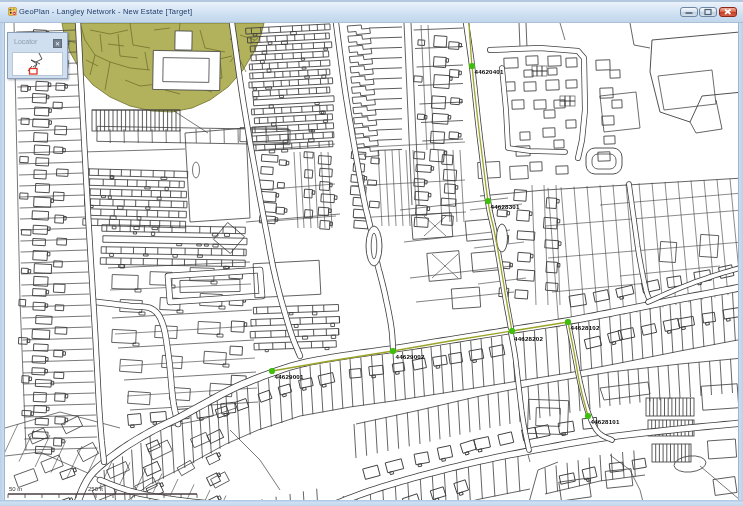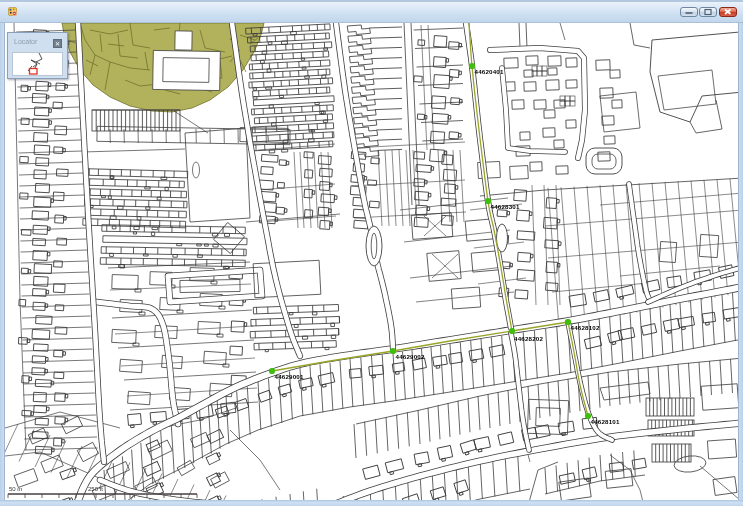--- a/index.html
+++ b/index.html
@@ -1348,20 +1348,21 @@
 <line x1="164" y1="494" x2="164" y2="498"></line>
 <line x1="181" y1="494" x2="181" y2="498"></line>
 <line x1="197" y1="494" x2="197" y2="498"></line>
 </g>
 <text x="9" y="491" font-family="Liberation Sans, sans-serif" font-size="6" fill="#333">50 m</text>
 <text x="88" y="491" font-family="Liberation Sans, sans-serif" font-size="6" fill="#333">250 ft</text>
 </g>
 </svg>
 <div id="titlebar">
       <div class="toprow"></div>
+<div id="title">GeoPlan - Langley Network - New Estate [Target]</div>
 <svg id="icon" viewBox="0 0 11 11">
         <rect x="0.5" y="0.5" width="10" height="10" rx="2" fill="#f7c64e" stroke="#b9872a" stroke-width="0.8"></rect>
         <circle cx="3" cy="3.4" r="1.3" fill="#3a5a96"></circle>
         <circle cx="7" cy="2.8" r="1.1" fill="#7ca832"></circle>
         <circle cx="3.4" cy="7" r="1.2" fill="#333"></circle>
         <circle cx="7.8" cy="7.8" r="2.6" fill="#d03a2a" stroke="#fff" stroke-width="0.6"></circle>
         <rect x="6.7" y="7.4" width="2.2" height="0.9" fill="#fff"></rect>
       </svg>
 <div class="btn gray" style="left:680px;">
         <svg width="16" height="8" style="position:absolute;left:0;top:0;">

